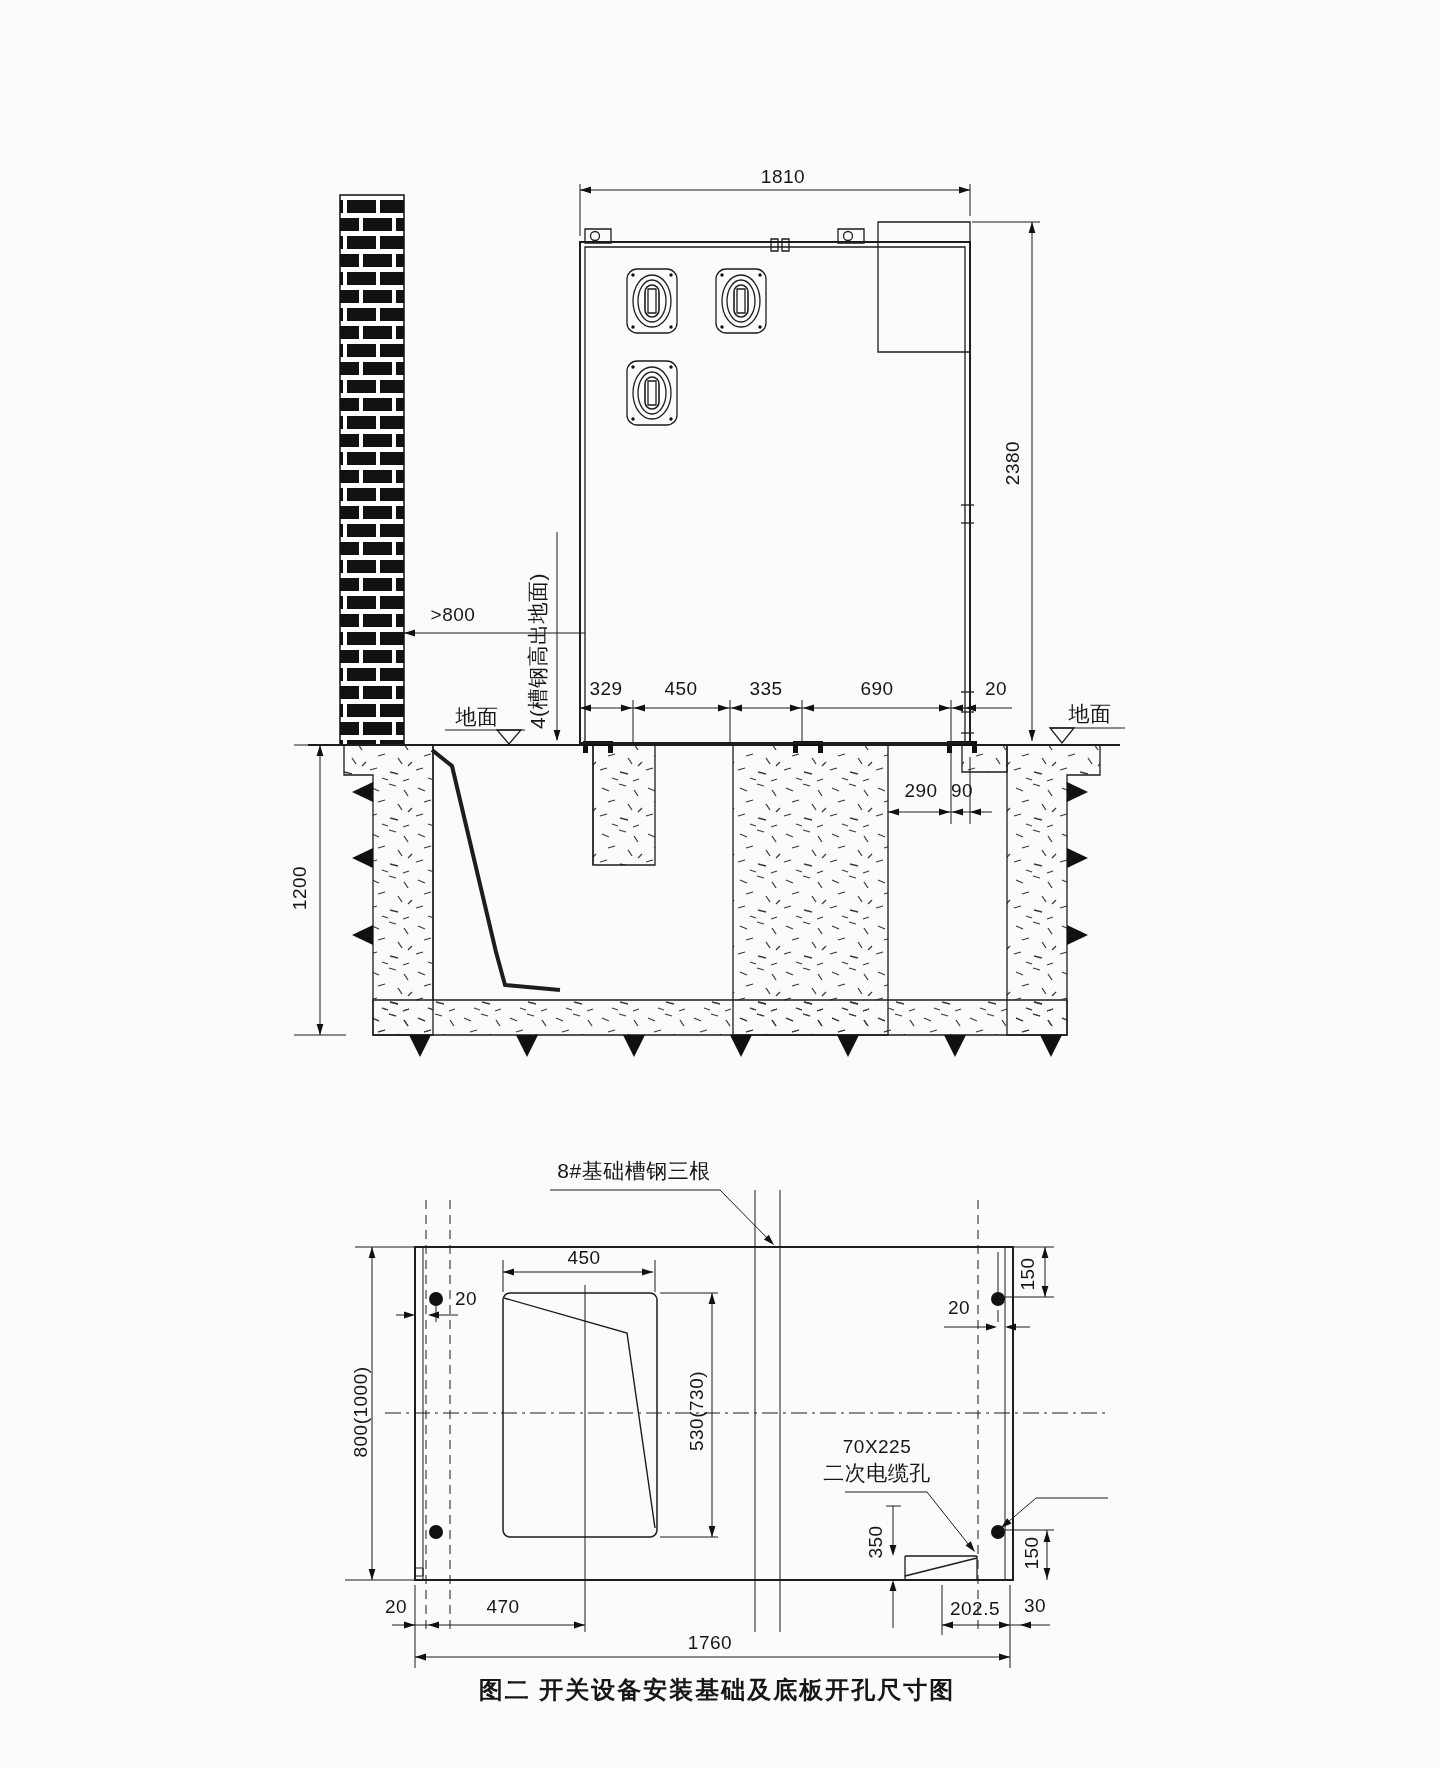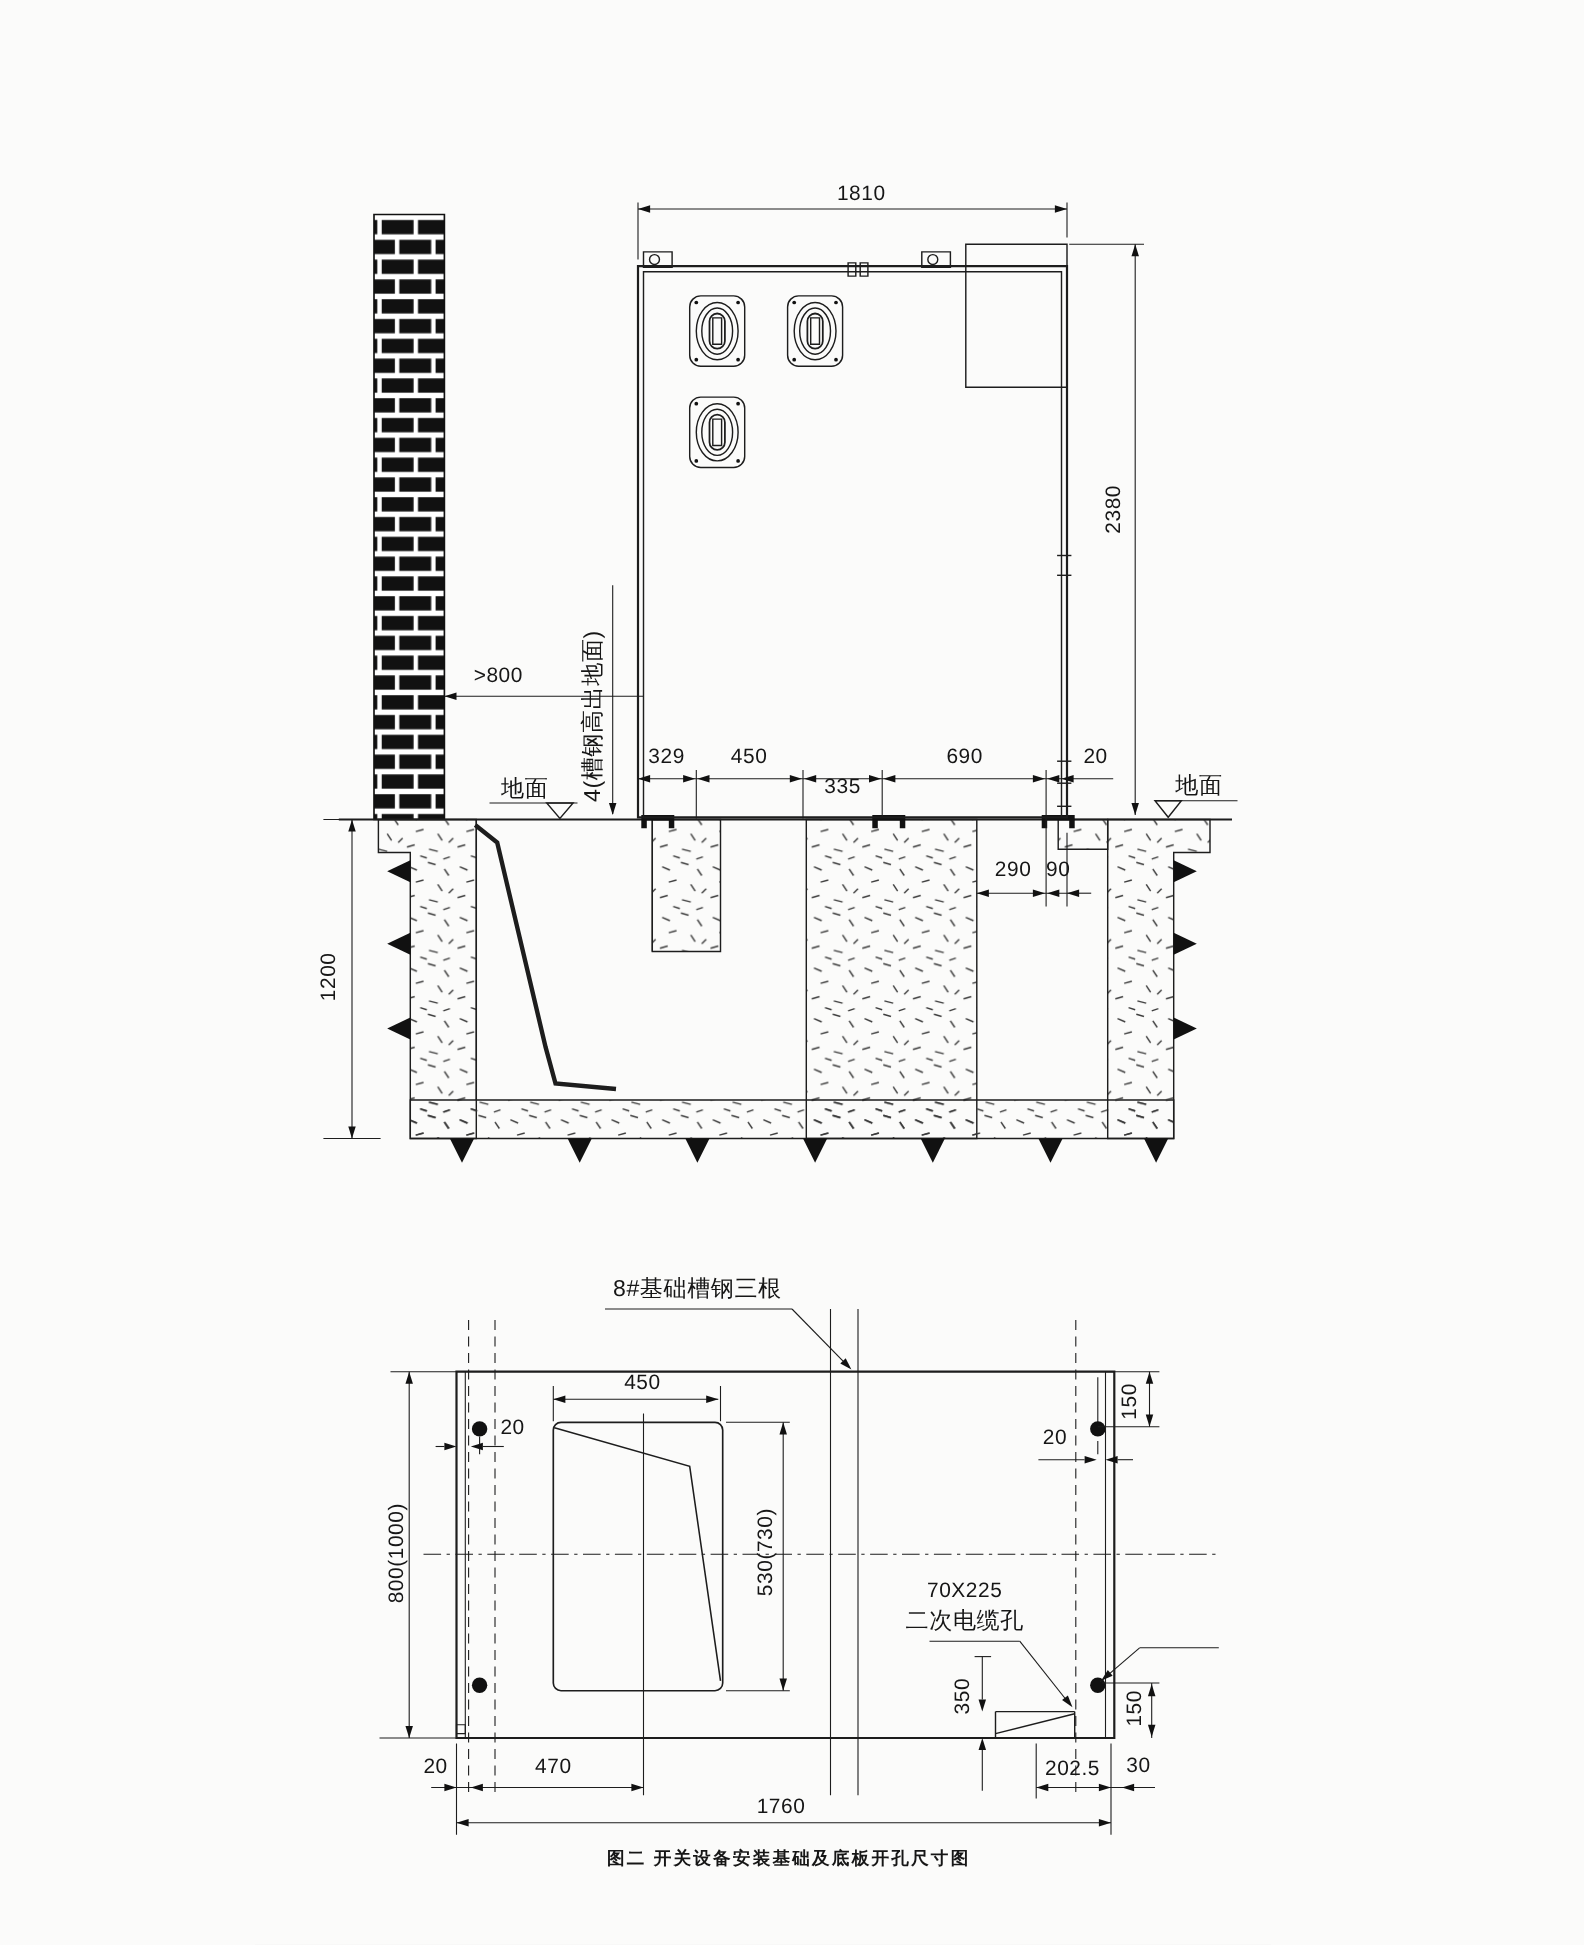--- a/index.html
+++ b/index.html
@@ -3,21 +3,21 @@
 <meta charset="utf-8">
 <style>
   html,body{margin:0;padding:0;}
   body{background:#e8e8e8;font-family:"Liberation Sans",sans-serif;}
   #sheet{position:relative;width:1440px;height:1768px;background:#fbfbfa;overflow:hidden;}
   #drawing{position:absolute;left:0;top:0;}
   .dim{position:absolute;transform:translate(-50%,-50%);font:19px "Liberation Sans",sans-serif;
        color:#161616;white-space:nowrap;letter-spacing:0.5px;}
   .dim.rot{transform:translate(-50%,-50%) rotate(-90deg);}
   .dim.cn{font-size:21px;}
-  .dim.caption{font-size:16px;font-weight:bold;letter-spacing:2px;}
+  .dim.caption{font-size:24px;font-weight:bold;letter-spacing:2px;}
   svg line,svg path,svg rect,svg ellipse,svg polyline{vector-effect:non-scaling-stroke;}
 </style>
 </head>
 <body>
 
 <div id="sheet">
 
 <svg id="drawing" width="1440" height="1768" viewBox="0 0 1440 1768">
   <defs>
     <pattern id="brick" width="66" height="36" patternUnits="userSpaceOnUse">
@@ -399,21 +399,21 @@
 </svg>
 
 <span class="dim" style="left:783px;top:177px">1810</span>
 <span class="dim rot" style="left:1013px;top:463px">2380</span>
 <span class="dim" style="left:453px;top:615px">&gt;800</span>
 <span class="dim rot cn" style="left:538px;top:651px">4(槽钢高出地面)</span>
 <span class="dim cn" style="left:477px;top:717px">地面</span>
 <span class="dim cn" style="left:1090px;top:714px">地面</span>
 <span class="dim" style="left:606px;top:689px">329</span>
 <span class="dim" style="left:681px;top:689px">450</span>
-<span class="dim" style="left:766px;top:716px">335</span>
+<span class="dim" style="left:766px;top:689px">335</span>
 <span class="dim" style="left:877px;top:689px">690</span>
 <span class="dim" style="left:996px;top:689px">20</span>
 <span class="dim" style="left:921px;top:791px">290</span>
 <span class="dim" style="left:962px;top:791px">90</span>
 <span class="dim rot" style="left:300px;top:888px">1200</span>
 
 <span class="dim cn" style="left:634px;top:1171px">8#基础槽钢三根</span>
 <span class="dim" style="left:584px;top:1258px">450</span>
 <span class="dim" style="left:466px;top:1299px">20</span>
 <span class="dim" style="left:959px;top:1308px">20</span>

